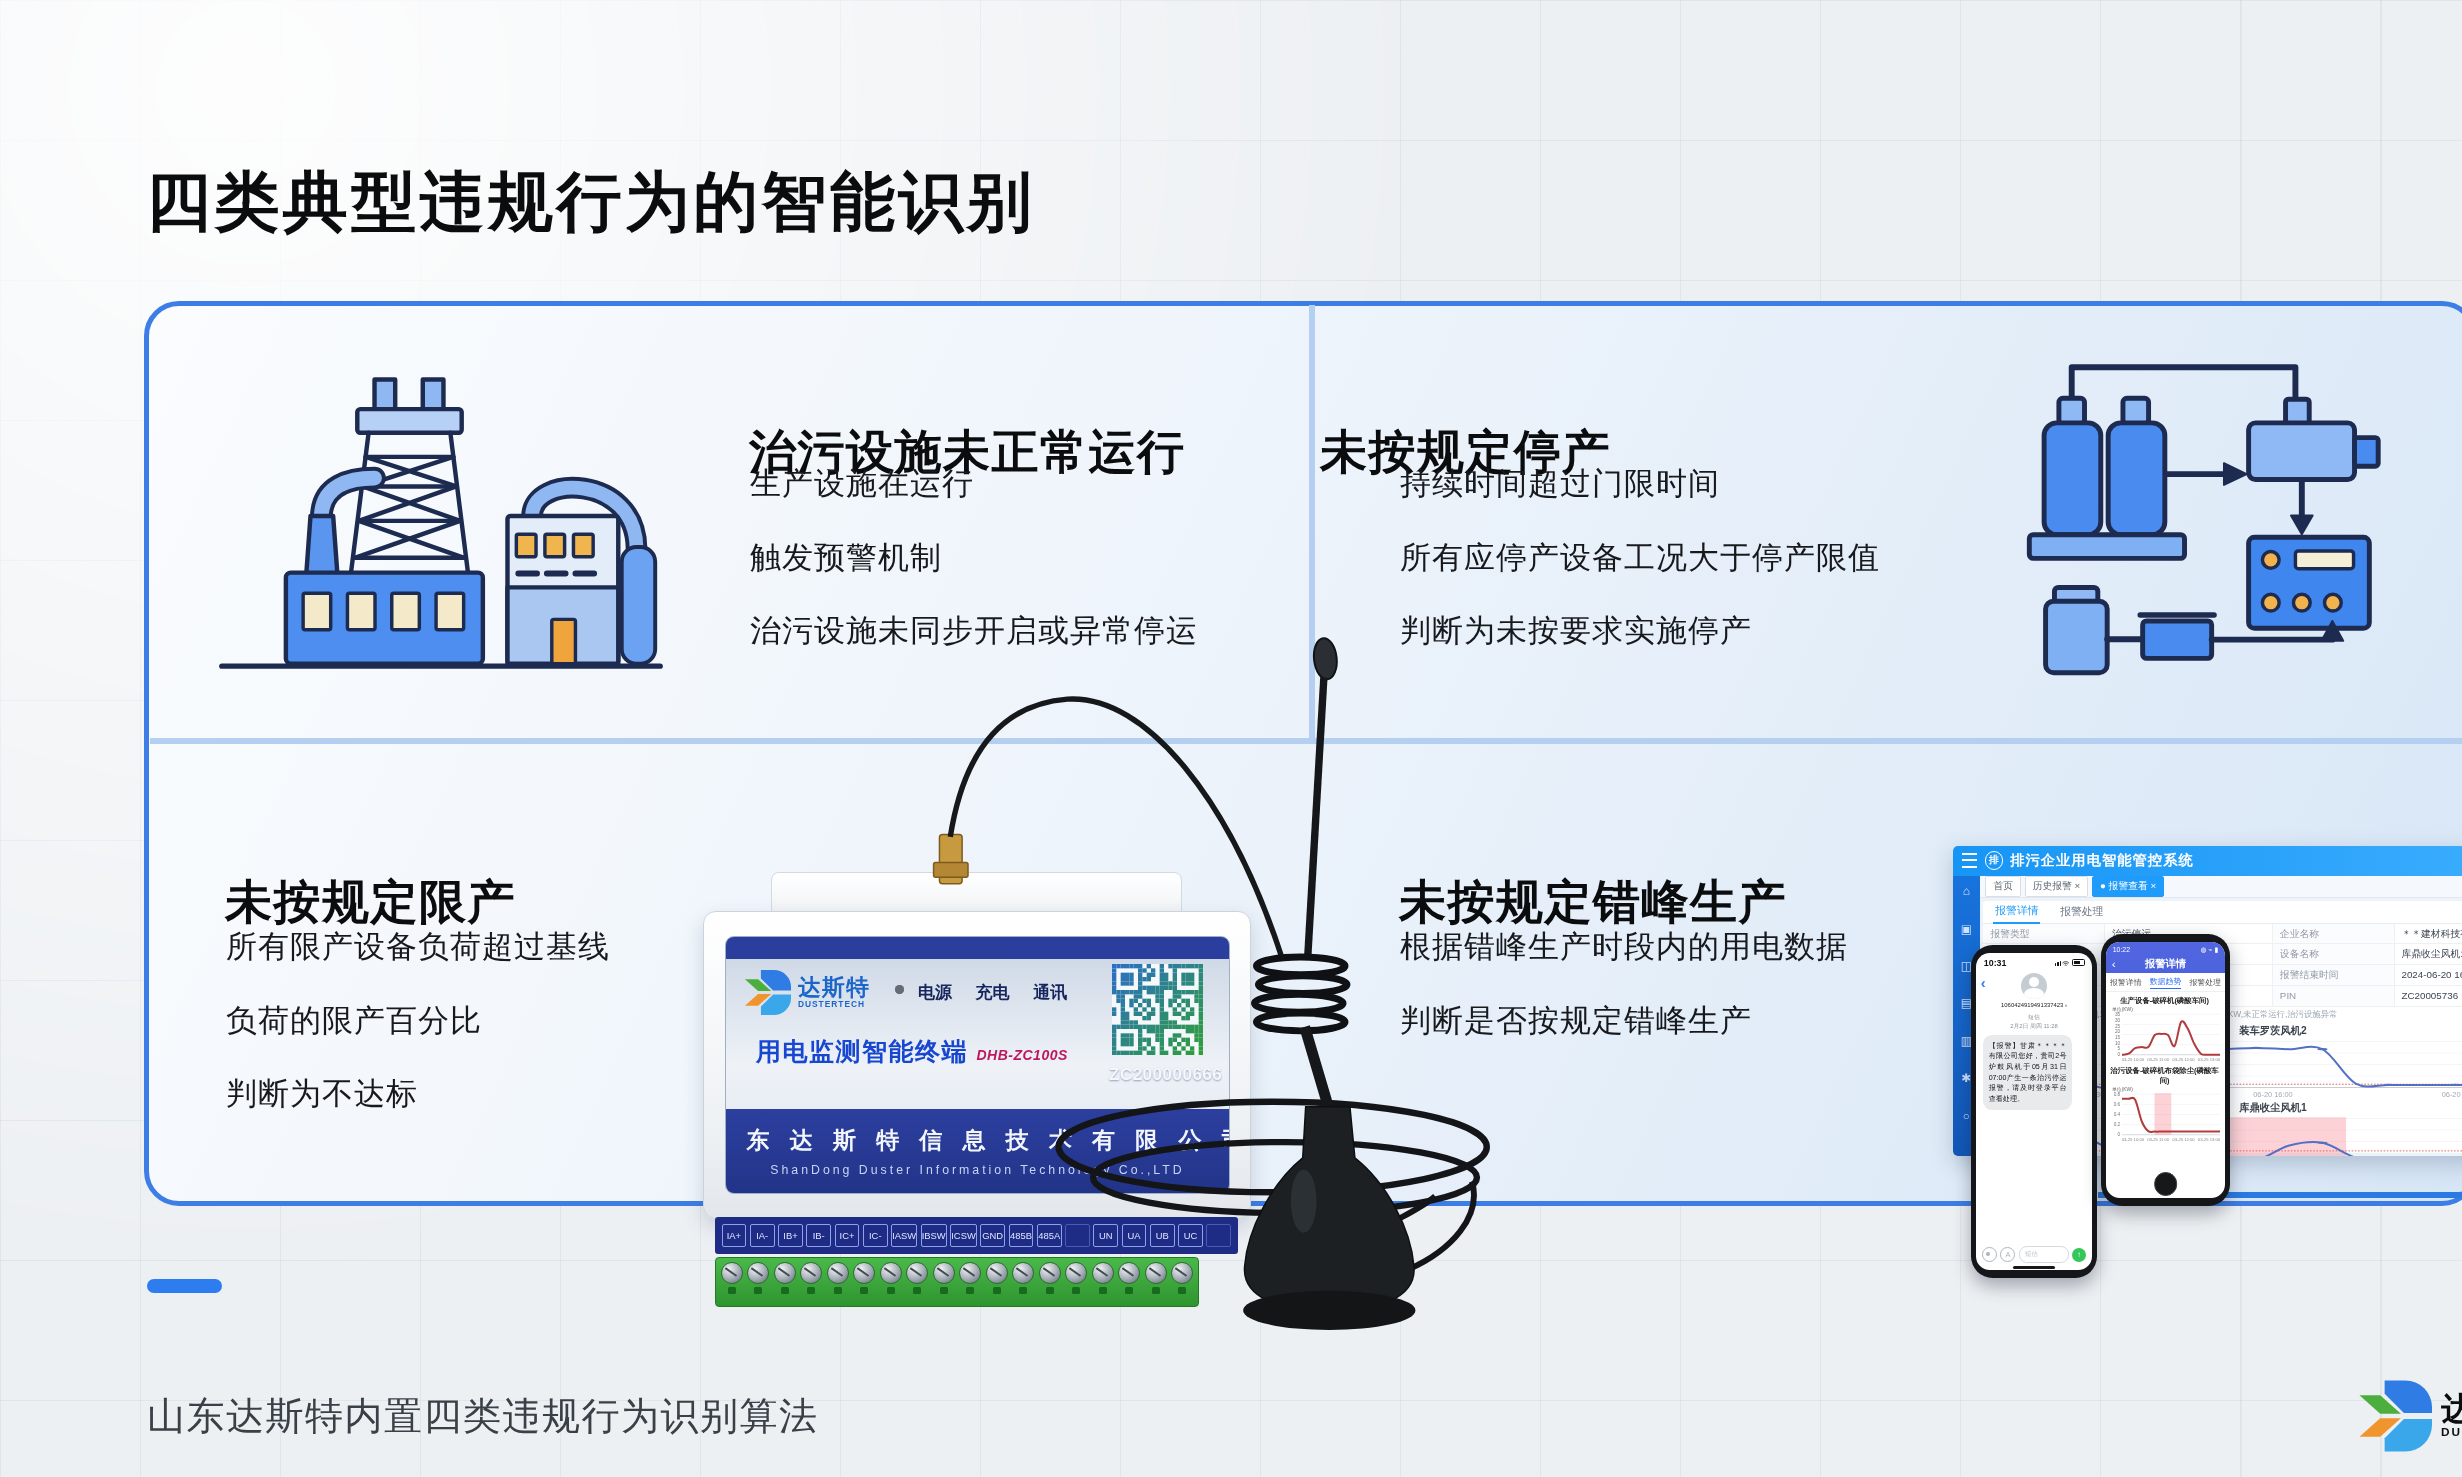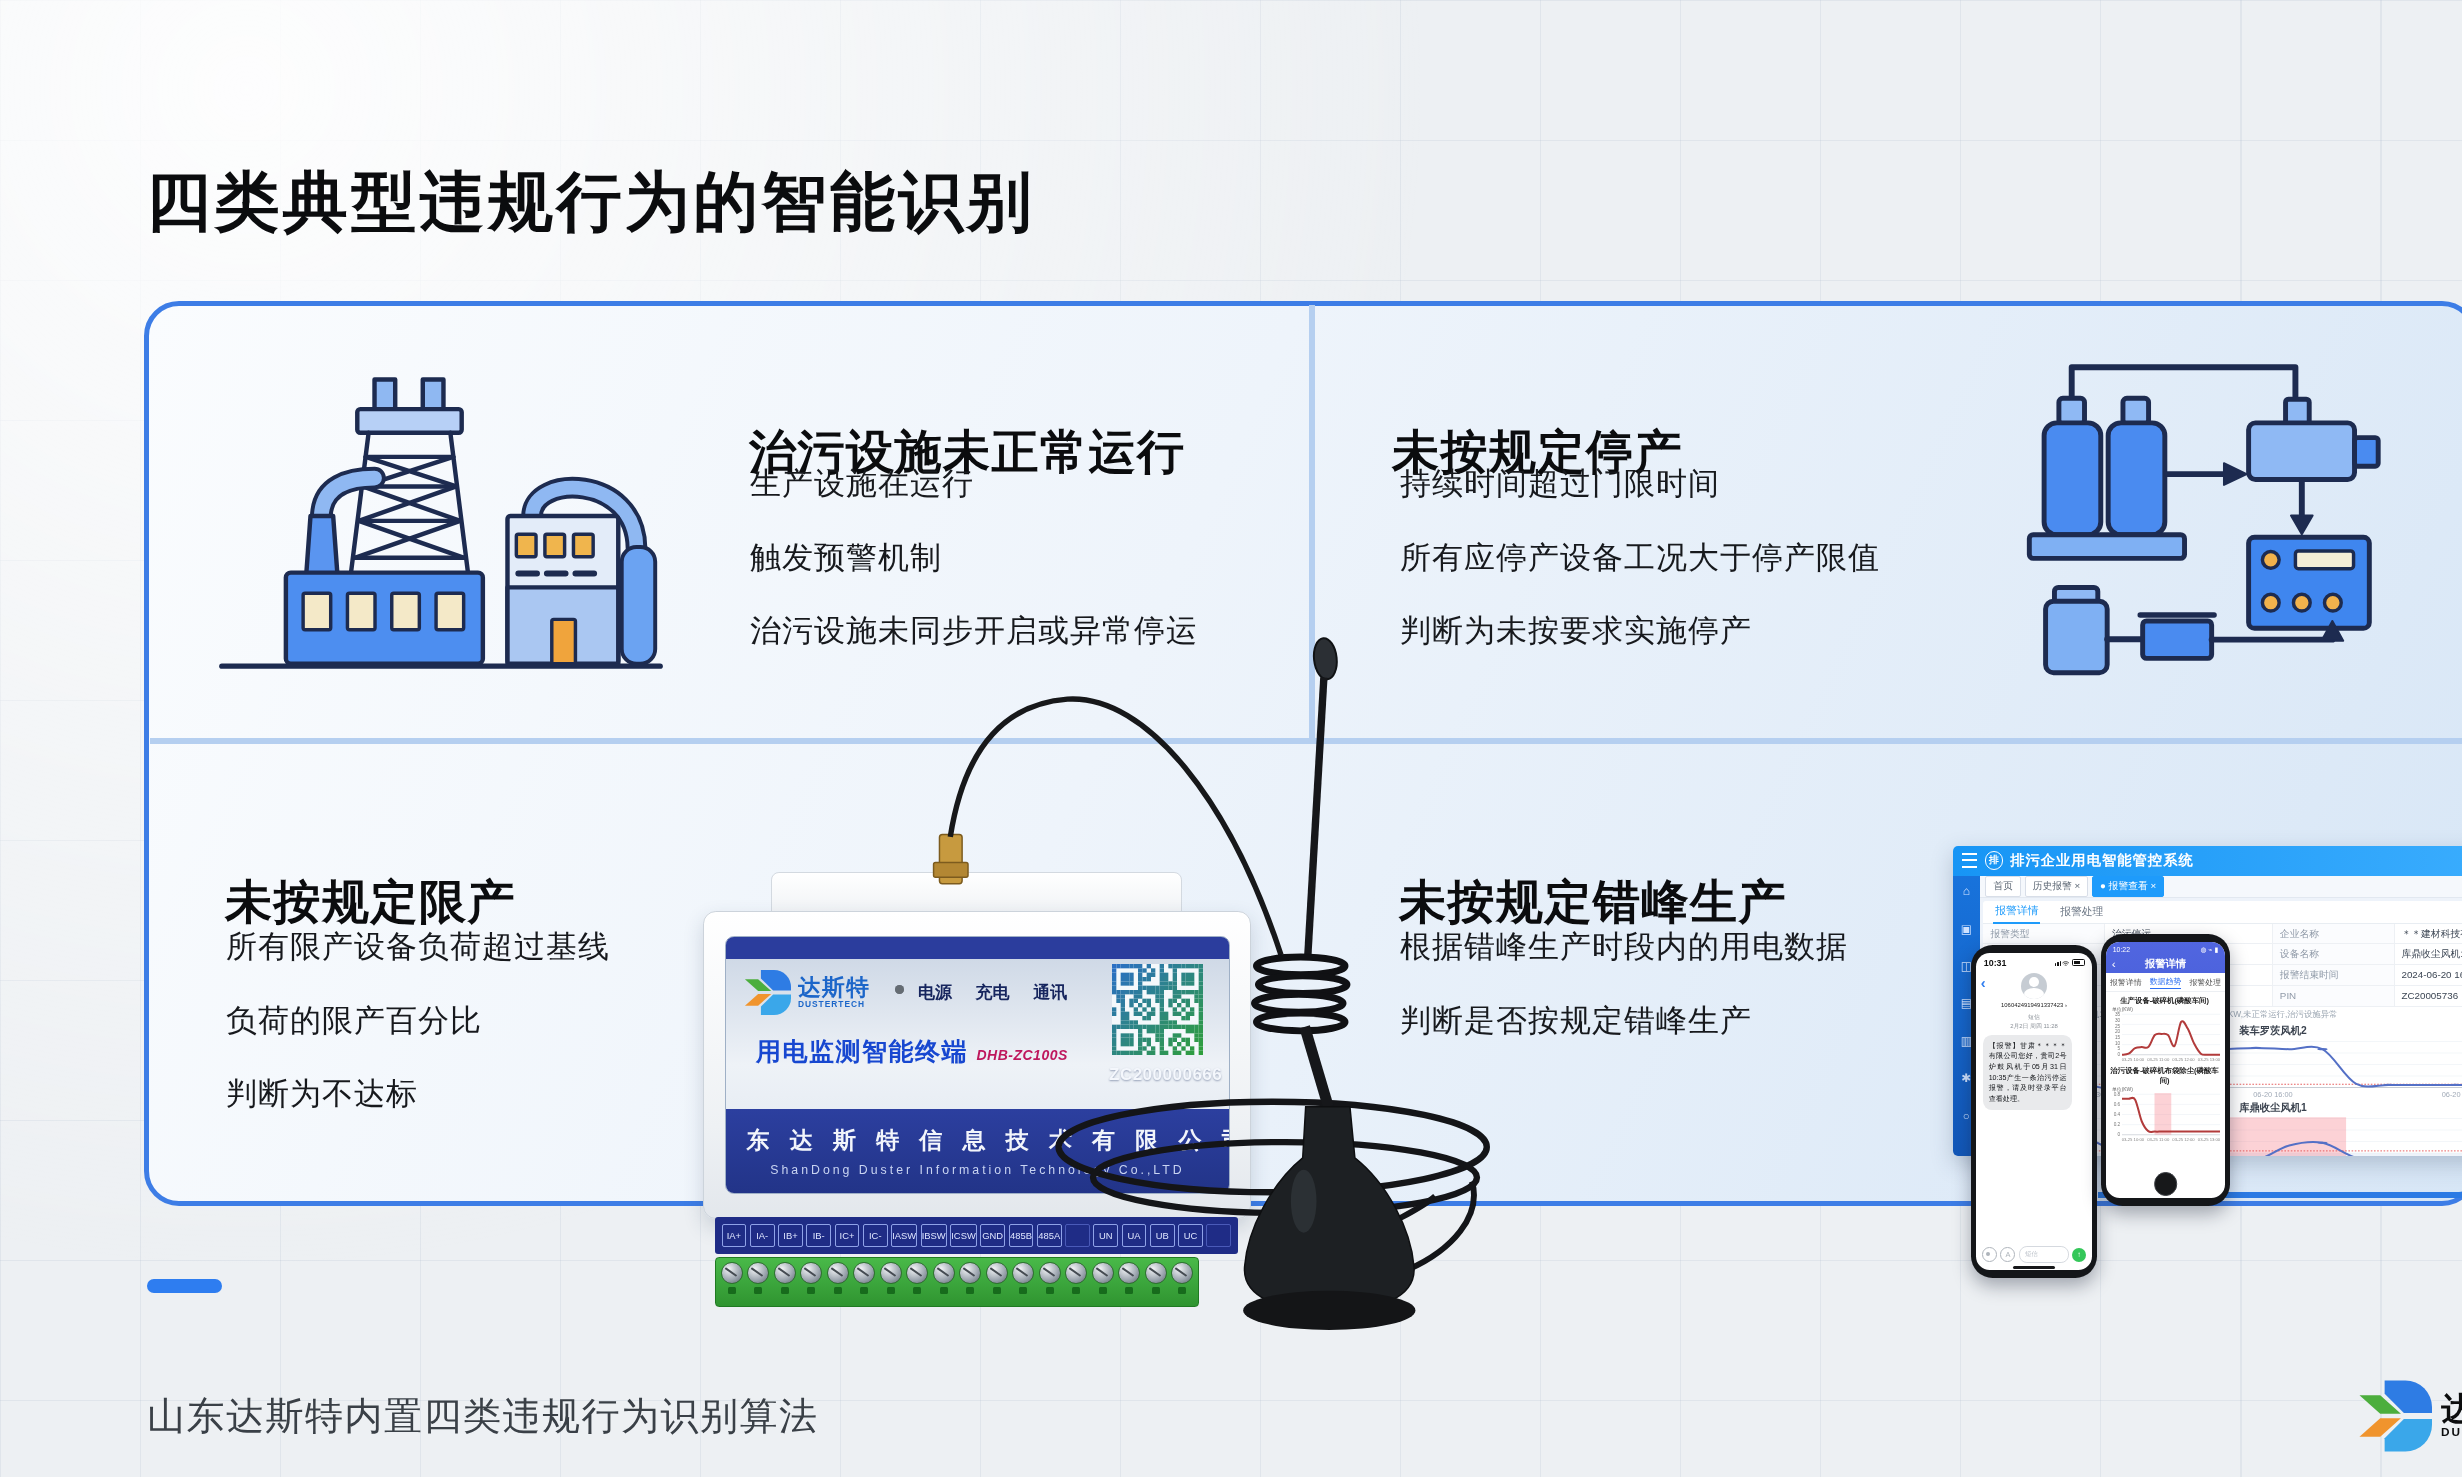--- a/index.html
+++ b/index.html
@@ -206,21 +206,21 @@
   </g>
 </svg>
 
 <h2 class="abs q-title" style="left:749px;top:382px;">治污设施未正常运行</h2>
 <div class="abs q-bullets" style="left:750px;top:468px;">
   <p>生产设施在运行</p>
   <p>触发预警机制</p>
   <p>治污设施未同步开启或异常停运</p>
 </div>
 
-<h2 class="abs q-title" style="left:1392px;top:382px;">未按规定停产</h2>
+<h2 class="abs q-title" style="left:1320px;top:382px;">未按规定停产</h2>
 <div class="abs q-bullets" style="left:1400px;top:468px;">
   <p>持续时间超过门限时间</p>
   <p>所有应停产设备工况大于停产限值</p>
   <p>判断为未按要求实施停产</p>
 </div>
 
 <h2 class="abs q-title" style="left:225px;top:832px;">未按规定限产</h2>
 <div class="abs q-bullets" style="left:226px;top:931px;">
   <p>所有限产设备负荷超过基线</p>
   <p>负荷的限产百分比</p>
@@ -348,21 +348,21 @@
         <span class="batt"></span>
       </span>
     </div>
     <div class="p1-back">‹</div>
     <div class="p1-avatar"></div>
     <div class="p1-number">1060424919491337423 ›</div>
     <div class="p1-meta">
       <div>短信</div>
       <div>2月2日 周四 11:28</div>
     </div>
-    <div class="p1-bubble">【报警】甘肃＊＊＊＊有限公司您好，贵司2号炉鼓风机于05月31日10:35产生一条治污停运报警，请及时登录平台查看处理。</div>
+    <div class="p1-bubble">【报警】甘肃＊＊＊＊有限公司您好，贵司2号炉鼓风机于05月31日07:00产生一条治污停运报警，请及时登录平台查看处理。</div>
     <div class="p1-inputbar">
       <span class="cam"></span>
       <span class="acirc">A</span>
       <span class="p1-input">短信</span>
       <span class="sendup">↑</span>
     </div>
     <div class="homebar"></div>
   </div>
 </div>
 

